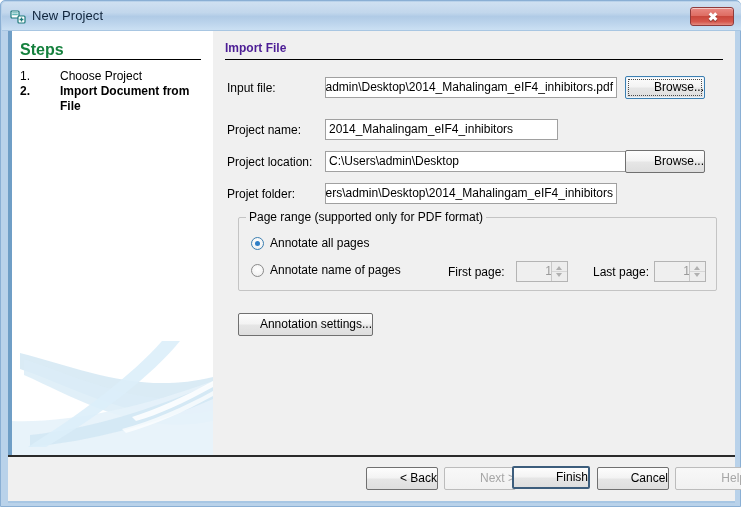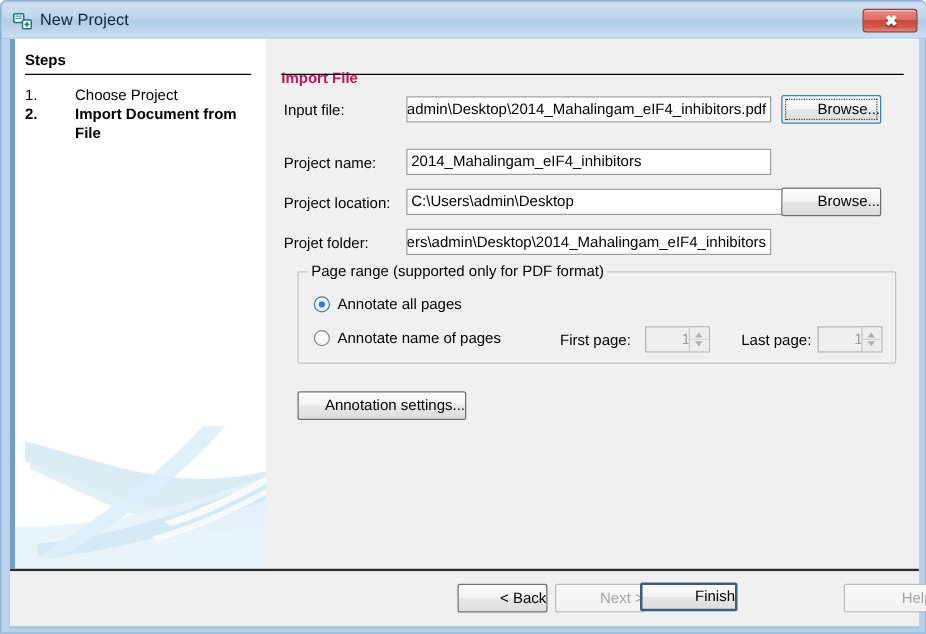--- a/index.html
+++ b/index.html
@@ -98,23 +98,23 @@
   }
   #sidebar-accent {
     position: absolute;
     left: 0; top: 0;
     width: 4px; height: 424px;
     background: #6f9ec6;
   }
   #steps-title {
     position: absolute;
     left: 12px; top: 10px;
-    font-size: 12px;
+    font-size: 16px;
     font-weight: bold;
-    color: #000000;
+    color: #15803d;
   }
   #steps-rule {
     position: absolute;
     left: 12px; top: 28px;
     width: 181px; height: 1px;
     background: #000000;
   }
   .step-row {
     position: absolute;
     left: 12px;
@@ -142,24 +142,24 @@
 
   
   #content {
     position: absolute;
     left: 205px; top: 0px;
     width: 522px; height: 424px;
     background: #f0f0f0;
   }
   #content-title {
     position: absolute;
-    left: 12px; top: 24px;
+    left: 12px; top: 10px;
     font-size: 12px;
     font-weight: bold;
-    color: #be185d;
+    color: #4c1d95;
     text-align: center;
   }
   #content-rule {
     position: absolute;
     left: 12px; top: 28px;
     width: 498px; height: 1px;
     background: #000000;
   }
 
   
@@ -384,21 +384,21 @@
         <div class="field-label" style="left:14px; top:50px;">Input file:</div>
         <div class="text-input" style="left:112px; top:46px; width:292px;">
           <span>sers\admin\Desktop\2014_Mahalingam_eIF4_inhibitors.pdf</span>
         </div>
         <div class="btn focused" style="left:412px; top:45px; width:80px;">
           <span class="focus-ring"></span>
           <span>Browse...</span>
         </div>
 
         <div class="field-label" style="left:14px; top:92px;">Project name:</div>
-        <div class="text-input" style="left:112px; top:88px; width:292px; direction:ltr;">
+        <div class="text-input" style="left:112px; top:88px; width:233px; direction:ltr;">
           <span>2014_Mahalingam_eIF4_inhibitors</span>
         </div>
 
         <div class="field-label" style="left:14px; top:124px;">Project location:</div>
         <div class="text-input" style="left:112px; top:120px; width:332px; direction:ltr;">
           <span>C:\Users\admin\Desktop</span>
         </div>
         <div class="btn" style="left:412px; top:119px; width:80px;">
           <span>Browse...</span>
         </div>
@@ -452,20 +452,23 @@
       <div id="footer">
         <div class="btn disabled" style="left:436px; top:10px; width:72px;">
           <span>Next &gt;</span>
         </div>
         <div class="btn" style="left:358px; top:10px; width:72px;">
           <span>&lt; Back</span>
         </div>
         <div class="btn default" style="left:504px; top:9px; width:78px; line-height:19px;">
           <span>Finish</span>
         </div>
+        <div class="btn" style="left:589px; top:10px; width:72px;">
+          <span>Cancel</span>
+        </div>
         <div class="btn disabled" style="left:667px; top:10px; width:72px;">
           <span>Help</span>
         </div>
       </div>
 
     </div>
 
     <div id="bottom-edge"></div>
   </div>
 </div>

